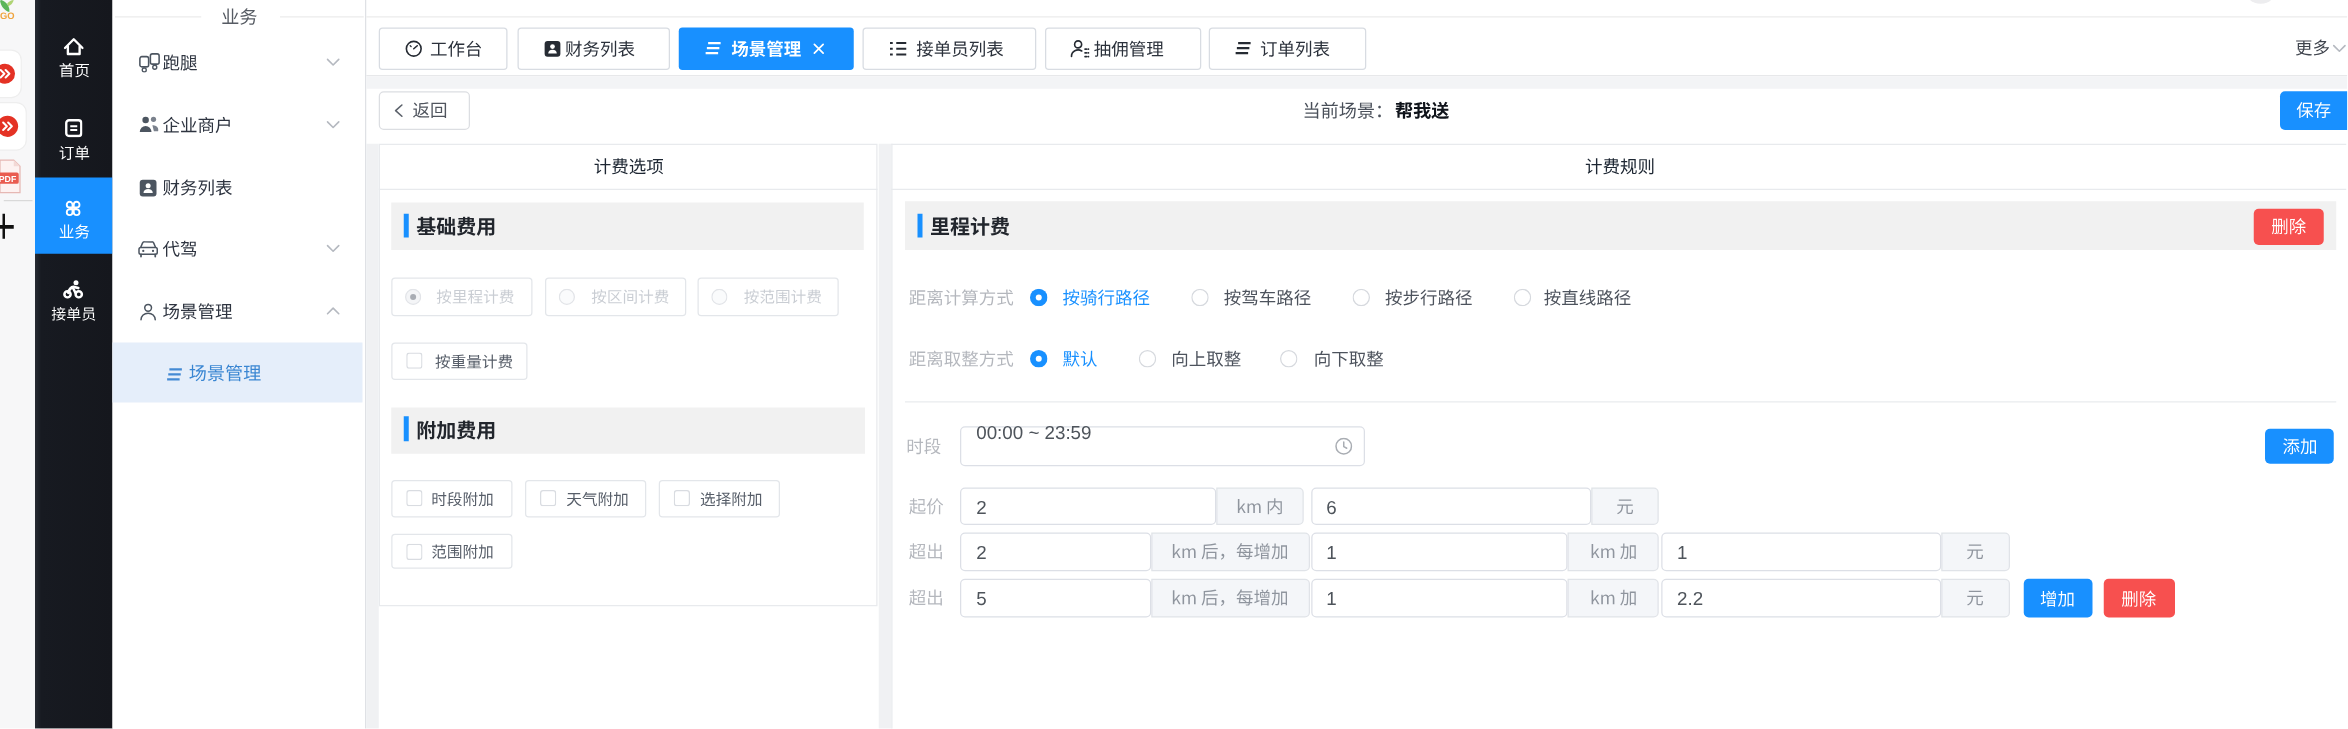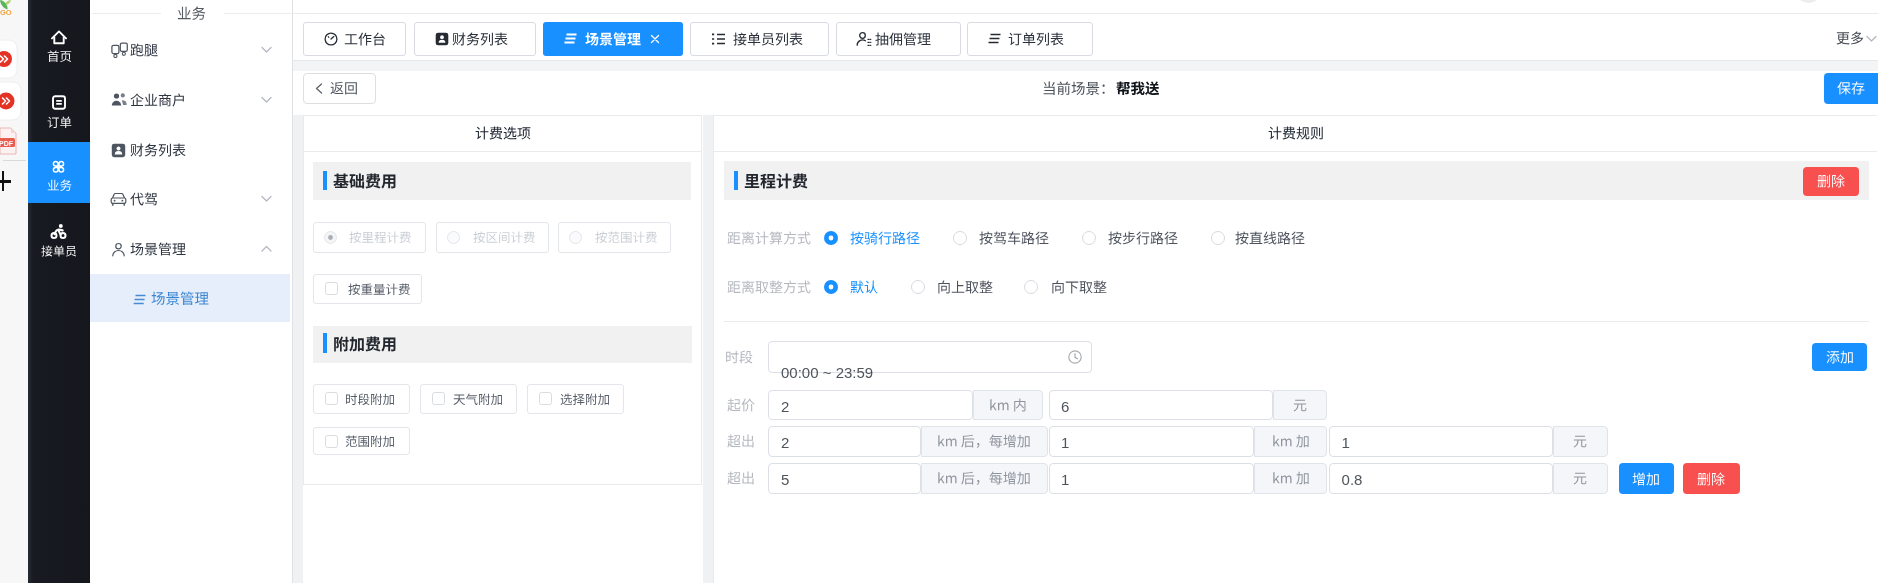--- a/index.html
+++ b/index.html
@@ -351,21 +351,21 @@
       <circle cx="7" cy="7" r="6.5" fill="#fff" stroke="#d6d9de" stroke-width="1"></circle>
     </svg>
 <div class="lb" style="left:1050.5px;top:280.0px;color:#4d535d"><svg class="t" width="56.0" height="14" viewBox="0 -880 4000 1000">
         <path d="M438 -842C424 -791 399 -721 374 -667H99V80H173V-594H832V-20C832 -2 826 4 806 4C785 5 716 6 644 2C655 24 666 59 670 80C762 80 824 79 860 67C895 54 907 30 907 -20V-667H457C482 -715 509 -773 531 -827ZM373 -394H626V-198H373ZM304 -461V-58H373V-130H696V-461Z M1055 -766V-691H1441V79H1520V-451C1635 -389 1769 -306 1839 -250L1892 -318C1812 -379 1653 -469 1534 -527L1520 -511V-691H1946V-766Z M2850 -656C2826 -508 2784 -379 2730 -271C2679 -382 2645 -513 2623 -656ZM2506 -728V-656H2556C2584 -480 2625 -323 2688 -196C2628 -100 2557 -26 2479 23C2496 37 2517 62 2528 80C2602 29 2670 -38 2727 -123C2777 -42 2839 24 2915 73C2927 54 2950 27 2967 14C2886 -34 2821 -104 2770 -192C2847 -329 2903 -503 2929 -718L2883 -730L2870 -728ZM2038 -130 2055 -58 2356 -110V78H2429V-123L2518 -140L2514 -204L2429 -190V-725H2502V-793H2048V-725H2115V-141ZM2187 -725H2356V-585H2187ZM2187 -520H2356V-375H2187ZM2187 -309H2356V-178L2187 -152Z M3212 -178V-11H3047V53H3955V-11H3536V-94H3824V-152H3536V-230H3890V-294H3114V-230H3462V-11H3284V-178ZM3086 -669V-495H3233C3186 -441 3108 -388 3039 -362C3054 -351 3073 -329 3083 -313C3142 -340 3207 -390 3256 -443V-321H3322V-451C3369 -426 3425 -389 3455 -363L3488 -407C3458 -434 3399 -470 3351 -492L3322 -457V-495H3487V-669H3322V-720H3513V-777H3322V-840H3256V-777H3057V-720H3256V-669ZM3148 -619H3256V-545H3148ZM3322 -619H3423V-545H3322ZM3642 -665H3815C3798 -606 3771 -556 3735 -514C3693 -561 3662 -614 3642 -665ZM3639 -840C3611 -739 3561 -645 3495 -585C3510 -573 3535 -547 3546 -534C3567 -554 3586 -578 3605 -605C3626 -559 3654 -512 3691 -469C3639 -424 3573 -390 3496 -365C3510 -352 3532 -324 3540 -310C3616 -339 3682 -375 3736 -422C3785 -375 3846 -335 3919 -307C3928 -325 3948 -353 3962 -366C3890 -389 3830 -425 3781 -467C3828 -521 3864 -586 3887 -665H3952V-728H3672C3686 -759 3697 -792 3707 -825Z"></path>
       </svg></div>
 <div class="ab" style="left:723.7px;top:320.5px;width:1144.9px;height:1px;background:#e9ebee"></div>
 <div class="lb" style="left:724.6px;top:350.0px;color:#b4b7bd"><svg class="t" width="28.0" height="14" viewBox="0 -880 2000 1000">
         <path d="M474 -452C527 -375 595 -269 627 -208L693 -246C659 -307 590 -409 536 -485ZM324 -402V-174H153V-402ZM324 -469H153V-688H324ZM81 -756V-25H153V-106H394V-756ZM764 -835V-640H440V-566H764V-33C764 -13 756 -6 736 -6C714 -4 640 -4 562 -7C573 15 585 49 590 70C690 70 754 69 790 56C826 44 840 22 840 -33V-566H962V-640H840V-835Z M1538 -803V-682C1538 -609 1522 -520 1423 -454C1438 -445 1466 -420 1476 -406C1585 -479 1608 -591 1608 -680V-738H1748V-550C1748 -482 1761 -456 1828 -456C1840 -456 1889 -456 1903 -456C1922 -456 1943 -457 1954 -461C1952 -476 1950 -501 1949 -519C1937 -516 1915 -515 1902 -515C1890 -515 1846 -515 1834 -515C1820 -515 1817 -522 1817 -549V-803ZM1467 -386V-321H1540L1501 -310C1533 -226 1577 -152 1634 -91C1565 -38 1483 -2 1393 20C1408 35 1425 64 1433 84C1528 57 1614 17 1687 -41C1750 12 1826 52 1913 77C1924 58 1944 28 1961 13C1876 -7 1802 -43 1739 -90C1807 -160 1858 -252 1887 -372L1840 -389L1827 -386ZM1563 -321H1797C1772 -248 1734 -187 1685 -137C1632 -189 1591 -251 1563 -321ZM1118 -751V-168L1033 -157L1046 -85L1118 -97V66H1191V-109L1435 -150L1431 -215L1191 -179V-324H1415V-392H1191V-529H1416V-596H1191V-705C1278 -728 1373 -757 1445 -790L1383 -846C1321 -813 1214 -775 1120 -750Z"></path>
       </svg></div>
 <div class="ab" style="left:768.4px;top:341px;width:324px;height:32px;background:#fff;border:1px solid #dcdfe6;border-radius:4px"></div>
-<div class="lb" style="left:781px;top:365px;color:#4e545b;font-size:15px;line-height:15px;font-family:'Liberation Sans',sans-serif">00:00 ~ 23:59</div>
+<div class="lb" style="left:781px;top:339px;color:#4e545b;font-size:15px;line-height:15px;font-family:'Liberation Sans',sans-serif">00:00 ~ 23:59</div>
 <svg class="ico" style="left:1067.5px;top:350px" width="14" height="14" viewBox="0 0 14 14">
 <circle cx="7" cy="7" r="6.2" stroke="#a9adb3" stroke-width="1.2" fill="none"></circle>
 <path d="M7 3.6 V7.3 L9.4 8.6" stroke="#a9adb3" stroke-width="1.2" fill="none" stroke-linecap="round"></path>
     </svg>
 <div class="ab" style="left:1812px;top:342.5px;width:55px;height:28.5px;background:#1890ff;border-radius:4px"></div>
 <div class="lb" style="left:1825.5px;top:350.0px;color:#fff"><svg class="t" width="28.0" height="14" viewBox="0 -880 2000 1000">
         <path d="M407 -289C384 -213 342 -126 280 -75L335 -34C400 -92 441 -186 466 -266ZM643 -254C672 -187 701 -99 709 -40L770 -63C760 -120 732 -207 699 -273ZM766 -281C823 -205 883 -100 907 -31L970 -63C944 -132 884 -233 825 -309ZM533 -397V-3C533 9 529 13 515 13C502 13 459 14 409 12C418 33 427 60 430 80C497 80 541 79 568 68C595 57 603 37 603 -2V-397ZM85 -777C143 -748 213 -701 246 -667L291 -728C256 -761 186 -804 129 -831ZM38 -506C98 -480 170 -437 205 -405L248 -466C212 -498 140 -537 79 -561ZM60 25 127 67C171 -22 221 -139 259 -239L199 -281C157 -173 100 -49 60 25ZM327 -783V-713H548C537 -667 522 -622 503 -579H281V-508H466C416 -427 347 -357 254 -311C268 -297 290 -270 300 -254C414 -313 494 -403 550 -508H676C732 -408 826 -316 922 -270C933 -288 956 -314 971 -328C888 -363 807 -431 754 -508H954V-579H584C601 -622 615 -667 627 -713H920V-783Z M1572 -716V65H1644V-9H1838V57H1913V-716ZM1644 -81V-643H1838V-81ZM1195 -827 1194 -650H1053V-577H1192C1185 -325 1154 -103 1028 29C1047 41 1074 64 1086 81C1221 -66 1256 -306 1265 -577H1417C1409 -192 1400 -55 1379 -26C1370 -13 1360 -9 1345 -10C1327 -10 1284 -10 1237 -14C1250 7 1257 39 1259 61C1304 64 1350 65 1378 61C1407 57 1426 48 1444 22C1475 -21 1482 -167 1490 -612C1490 -623 1490 -650 1490 -650H1267L1269 -827Z"></path>
       </svg></div>
 <div class="lb" style="left:726.7px;top:398.0px;color:#b4b7bd"><svg class="t" width="28.0" height="14" viewBox="0 -880 2000 1000">
         <path d="M99 -387C96 -209 85 -48 26 53C44 61 77 79 90 88C119 33 138 -37 150 -116C222 21 342 54 555 54H940C945 32 958 -3 971 -20C908 -17 603 -17 554 -18C460 -18 386 -25 328 -47V-251H491V-317H328V-466H501V-534H312V-660H476V-727H312V-839H241V-727H74V-660H241V-534H48V-466H259V-85C216 -119 186 -170 163 -244C166 -288 169 -334 170 -382ZM548 -516V-189C548 -104 576 -82 670 -82C690 -82 824 -82 846 -82C931 -82 953 -119 962 -261C942 -266 911 -278 895 -291C890 -170 884 -150 841 -150C810 -150 699 -150 677 -150C629 -150 620 -156 620 -189V-449H833V-424H905V-792H538V-726H833V-516Z M1723 -451V78H1800V-451ZM1440 -450V-313C1440 -218 1429 -65 1284 36C1302 48 1327 71 1339 88C1497 -30 1515 -197 1515 -312V-450ZM1597 -842C1547 -715 1435 -565 1257 -464C1274 -451 1295 -423 1304 -406C1447 -490 1549 -602 1618 -716C1697 -596 1810 -483 1918 -419C1930 -438 1953 -465 1970 -479C1853 -541 1727 -663 1655 -784L1676 -829ZM1268 -839C1216 -688 1130 -538 1037 -440C1051 -423 1073 -384 1081 -366C1110 -398 1139 -435 1166 -475V80H1241V-599C1279 -669 1313 -744 1340 -818Z"></path>
@@ -412,21 +412,21 @@
     <div class="lb" style="left:937.4px;top:471.2px;color:#8f959e"><svg class="t" width="93.83" height="14" viewBox="0 -880 6702 1000">
         <path d="M92 0H182V-143L284 -262L443 0H542L337 -324L518 -543H416L186 -257H182V-796H92Z M644 0H736V-394C785 -450 831 -477 872 -477C941 -477 973 -434 973 -332V0H1064V-394C1115 -450 1159 -477 1201 -477C1270 -477 1302 -434 1302 -332V0H1393V-344C1393 -482 1340 -557 1229 -557C1162 -557 1106 -514 1049 -453C1027 -517 983 -557 899 -557C834 -557 778 -516 730 -464H728L719 -543H644Z M1853 -750V-491C1853 -336 1842 -122 1734 30C1752 40 1784 66 1797 82C1912 -81 1929 -324 1929 -491H2656V-563H1929V-687C2158 -702 2413 -729 2587 -771L2523 -832C2369 -793 2090 -764 1853 -750ZM2014 -348V81H2089V29H2504V79H2583V-348ZM2089 -41V-278H2504V-41Z M2859 107C2964 70 3032 -12 3032 -120C3032 -190 3002 -235 2947 -235C2906 -235 2871 -210 2871 -163C2871 -116 2905 -92 2946 -92L2963 -94C2958 -25 2914 22 2837 54Z M4093 -458C4156 -429 4231 -382 4270 -345H3971L3992 -503H4452L4446 -345H4276L4318 -389C4279 -426 4200 -472 4136 -500ZM3745 -347V-279H3887C3874 -194 3861 -113 3848 -52H3889L4422 -51C4416 -20 4410 -2 4402 7C4393 19 4384 22 4366 22C4346 22 4300 21 4250 17C4260 34 4267 60 4268 77C4317 80 4368 81 4397 79C4428 76 4449 68 4468 42C4480 27 4489 -1 4497 -51H4626V-118H4505C4510 -161 4513 -214 4517 -279H4661V-347H4520L4527 -533C4527 -543 4528 -570 4528 -570H3925C3918 -503 3908 -425 3897 -347ZM4431 -118H4266L4301 -156C4260 -196 4180 -247 4111 -280H4443C4440 -213 4436 -159 4431 -118ZM4067 -238C4131 -207 4205 -158 4247 -118H3937L3962 -280H4108ZM3973 -846C3920 -719 3834 -590 3741 -510C3760 -499 3793 -477 3808 -465C3862 -519 3918 -592 3967 -671H4627V-739H4006C4021 -767 4035 -795 4048 -824Z M5168 -596C5198 -551 5226 -491 5236 -452L5282 -471C5272 -510 5242 -569 5211 -612ZM5471 -612C5454 -569 5419 -505 5393 -466L5432 -449C5459 -486 5493 -543 5522 -592ZM4743 -129 4767 -55C4848 -87 4950 -127 5047 -166L5034 -234L4933 -196V-526H5034V-596H4933V-828H4863V-596H4755V-526H4863V-171ZM5144 -811C5171 -775 5201 -726 5214 -695L5281 -727C5266 -757 5236 -804 5207 -838ZM5075 -695V-363H5609V-695H5472C5499 -730 5529 -774 5556 -815L5478 -842C5460 -798 5423 -736 5395 -695ZM5137 -641H5313V-417H5137ZM5371 -641H5544V-417H5371ZM5196 -103H5491V-29H5196ZM5196 -159V-243H5491V-159ZM5127 -300V77H5196V29H5491V77H5562V-300Z M6274 -716V65H6346V-9H6540V57H6615V-716ZM6346 -81V-643H6540V-81ZM5897 -827 5896 -650H5755V-577H5894C5887 -325 5856 -103 5730 29C5749 41 5776 64 5788 81C5923 -66 5958 -306 5967 -577H6119C6111 -192 6102 -55 6081 -26C6072 -13 6062 -9 6047 -10C6029 -10 5986 -10 5939 -14C5952 7 5959 39 5961 61C6006 64 6052 65 6080 61C6109 57 6128 48 6146 22C6177 -21 6184 -167 6192 -612C6192 -623 6192 -650 6192 -650H5969L5971 -827Z"></path>
       </svg></div>
 <div class="ab" style="left:1048.5px;top:462.5px;width:205.3px;height:31.5px;background:#fff;border:1px solid #dcdfe6;border-radius:4px"></div>
     <div class="lb" style="left:1061.1px;top:471.75px;color:#4e545b;font-size:15px;line-height:15px;font-family:'Liberation Sans',sans-serif">1</div>
 <div class="ab" style="left:1253.8px;top:462.5px;width:73.2px;height:31.5px;background:#f4f6f9;border:1px solid #e0e3e8;border-radius:0 4px 4px 0"></div>
     <div class="lb" style="left:1271.5px;top:471.2px;color:#8f959e"><svg class="t" width="37.83" height="14" viewBox="0 -880 2702 1000">
         <path d="M92 0H182V-143L284 -262L443 0H542L337 -324L518 -543H416L186 -257H182V-796H92Z M644 0H736V-394C785 -450 831 -477 872 -477C941 -477 973 -434 973 -332V0H1064V-394C1115 -450 1159 -477 1201 -477C1270 -477 1302 -434 1302 -332V0H1393V-344C1393 -482 1340 -557 1229 -557C1162 -557 1106 -514 1049 -453C1027 -517 983 -557 899 -557C834 -557 778 -516 730 -464H728L719 -543H644Z M2274 -716V65H2346V-9H2540V57H2615V-716ZM2346 -81V-643H2540V-81ZM1897 -827 1896 -650H1755V-577H1894C1887 -325 1856 -103 1730 29C1749 41 1776 64 1788 81C1923 -66 1958 -306 1967 -577H2119C2111 -192 2102 -55 2081 -26C2072 -13 2062 -9 2047 -10C2029 -10 1986 -10 1939 -14C1952 7 1959 39 1961 61C2006 64 2052 65 2080 61C2109 57 2128 48 2146 22C2177 -21 2184 -167 2192 -612C2192 -623 2192 -650 2192 -650H1969L1971 -827Z"></path>
       </svg></div>
 <div class="ab" style="left:1329px;top:462.5px;width:224.1px;height:31.5px;background:#fff;border:1px solid #dcdfe6;border-radius:4px"></div>
-    <div class="lb" style="left:1341.6px;top:471.75px;color:#4e545b;font-size:15px;line-height:15px;font-family:'Liberation Sans',sans-serif">0.8</div>
+    <div class="lb" style="left:1341.6px;top:471.75px;color:#4e545b;font-size:15px;line-height:15px;font-family:'Liberation Sans',sans-serif">2.2</div>
 <div class="ab" style="left:1553.1px;top:462.5px;width:54.6px;height:31.5px;background:#f4f6f9;border:1px solid #e0e3e8;border-radius:0 4px 4px 0"></div>
     <div class="lb" style="left:1573.4px;top:471.2px;color:#8f959e"><svg class="t" width="14.0" height="14" viewBox="0 -880 1000 1000">
         <path d="M147 -762V-690H857V-762ZM59 -482V-408H314C299 -221 262 -62 48 19C65 33 87 60 95 77C328 -16 376 -193 394 -408H583V-50C583 37 607 62 697 62C716 62 822 62 842 62C929 62 949 15 958 -157C937 -162 905 -176 887 -190C884 -36 877 -9 836 -9C812 -9 724 -9 706 -9C667 -9 659 -15 659 -51V-408H942V-482Z"></path>
       </svg></div>
 <div class="ab" style="left:1618.8px;top:462.8px;width:55.3px;height:31.4px;background:#1890ff;border-radius:4px"></div>
 <div class="lb" style="left:1632.4px;top:471.5px;color:#fff"><svg class="t" width="28.0" height="14" viewBox="0 -880 2000 1000">
         <path d="M466 -596C496 -551 524 -491 534 -452L580 -471C570 -510 540 -569 509 -612ZM769 -612C752 -569 717 -505 691 -466L730 -449C757 -486 791 -543 820 -592ZM41 -129 65 -55C146 -87 248 -127 345 -166L332 -234L231 -196V-526H332V-596H231V-828H161V-596H53V-526H161V-171ZM442 -811C469 -775 499 -726 512 -695L579 -727C564 -757 534 -804 505 -838ZM373 -695V-363H907V-695H770C797 -730 827 -774 854 -815L776 -842C758 -798 721 -736 693 -695ZM435 -641H611V-417H435ZM669 -641H842V-417H669ZM494 -103H789V-29H494ZM494 -159V-243H789V-159ZM425 -300V77H494V29H789V77H860V-300Z M1572 -716V65H1644V-9H1838V57H1913V-716ZM1644 -81V-643H1838V-81ZM1195 -827 1194 -650H1053V-577H1192C1185 -325 1154 -103 1028 29C1047 41 1074 64 1086 81C1221 -66 1256 -306 1265 -577H1417C1409 -192 1400 -55 1379 -26C1370 -13 1360 -9 1345 -10C1327 -10 1284 -10 1237 -14C1250 7 1257 39 1259 61C1304 64 1350 65 1378 61C1407 57 1426 48 1444 22C1475 -21 1482 -167 1490 -612C1490 -623 1490 -650 1490 -650H1267L1269 -827Z"></path>
       </svg></div>
 <div class="ab" style="left:1683.1px;top:462.8px;width:56.7px;height:31.4px;background:#f7504f;border-radius:4px"></div>
 <div class="lb" style="left:1697.4px;top:471.5px;color:#fff"><svg class="t" width="28.0" height="14" viewBox="0 -880 2000 1000">

